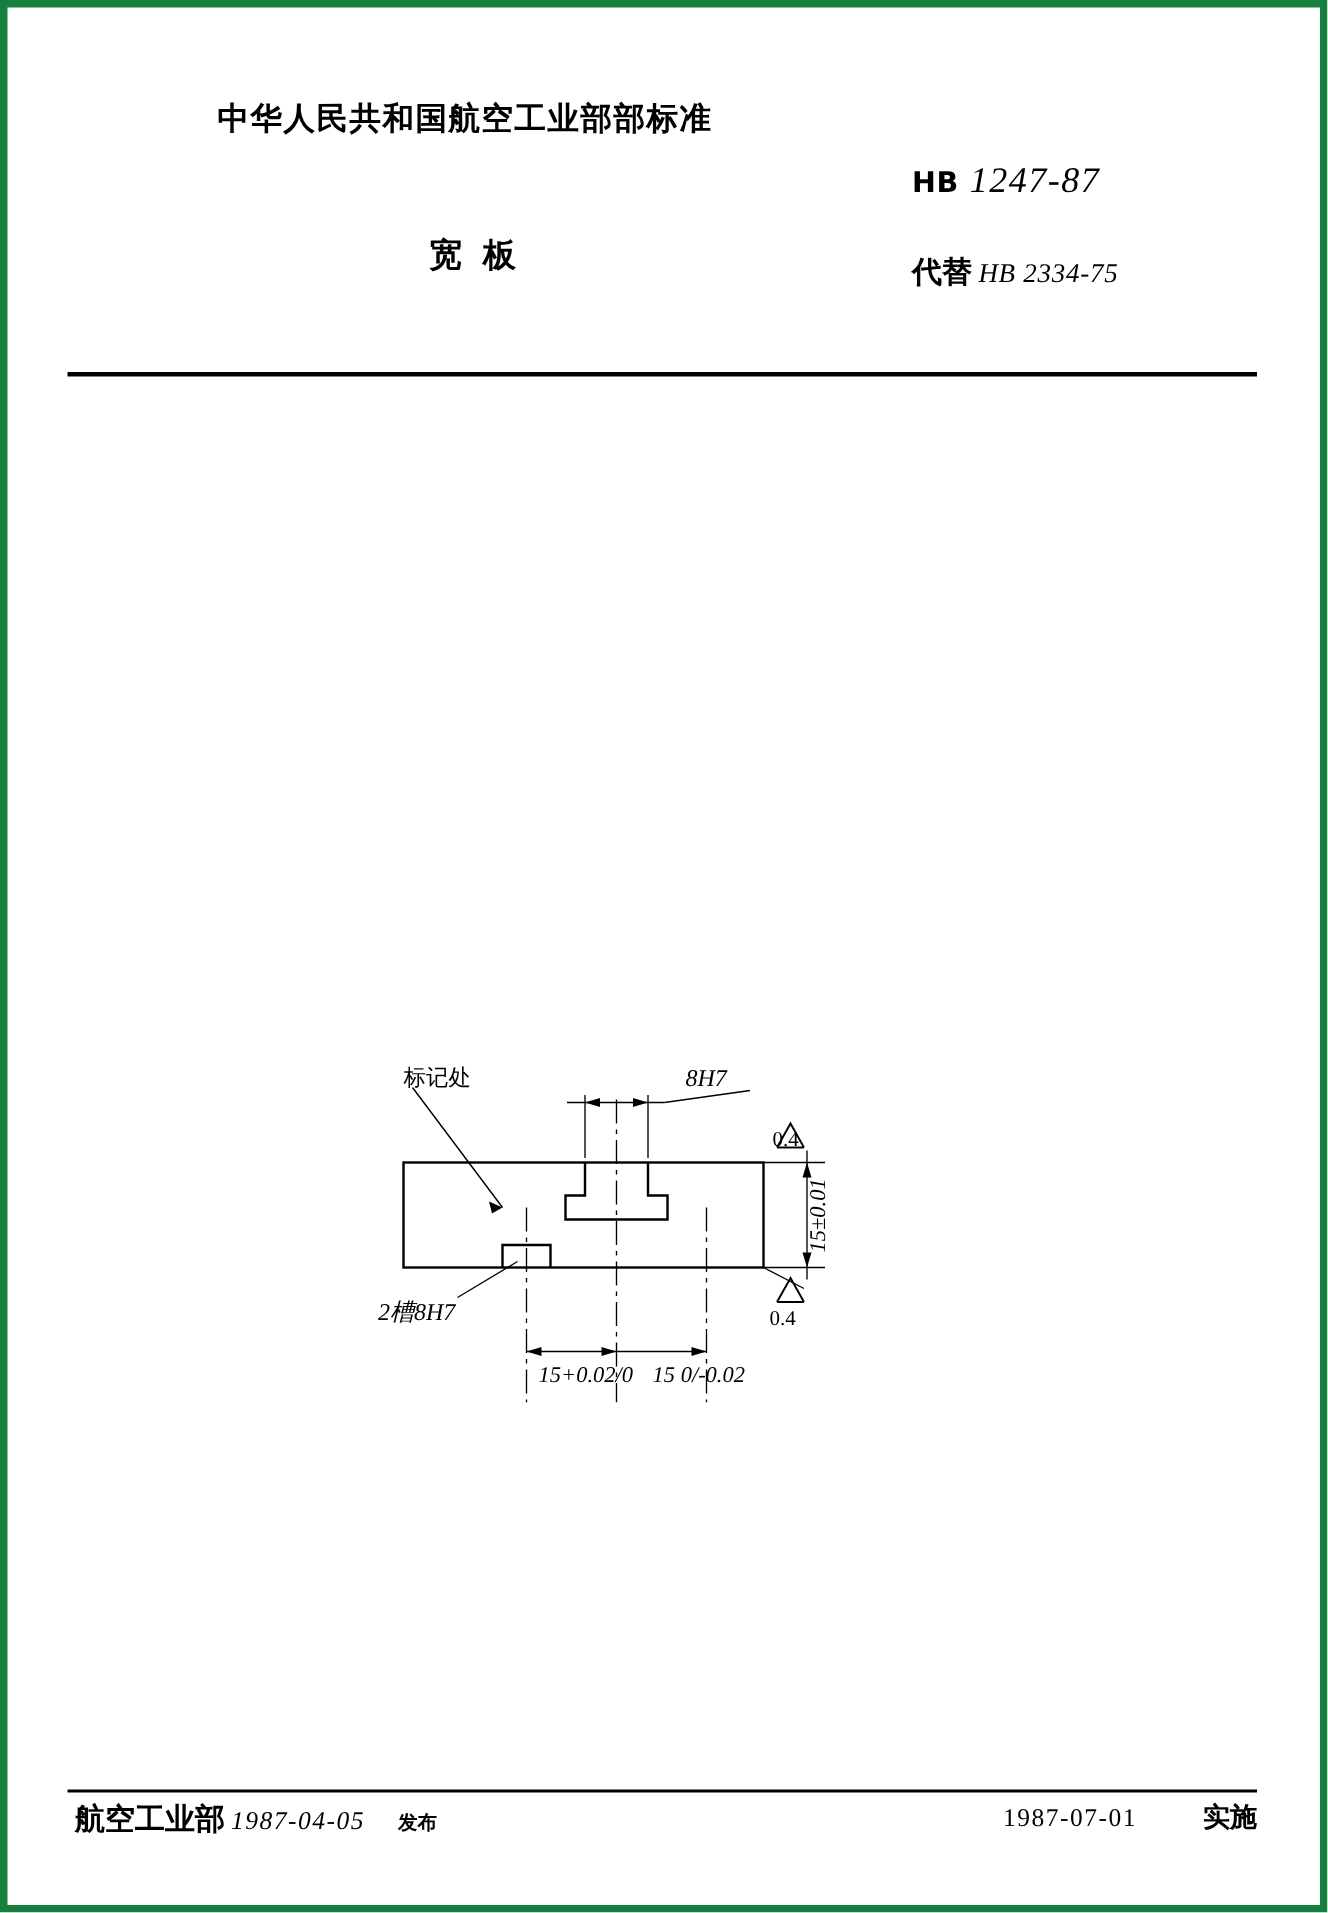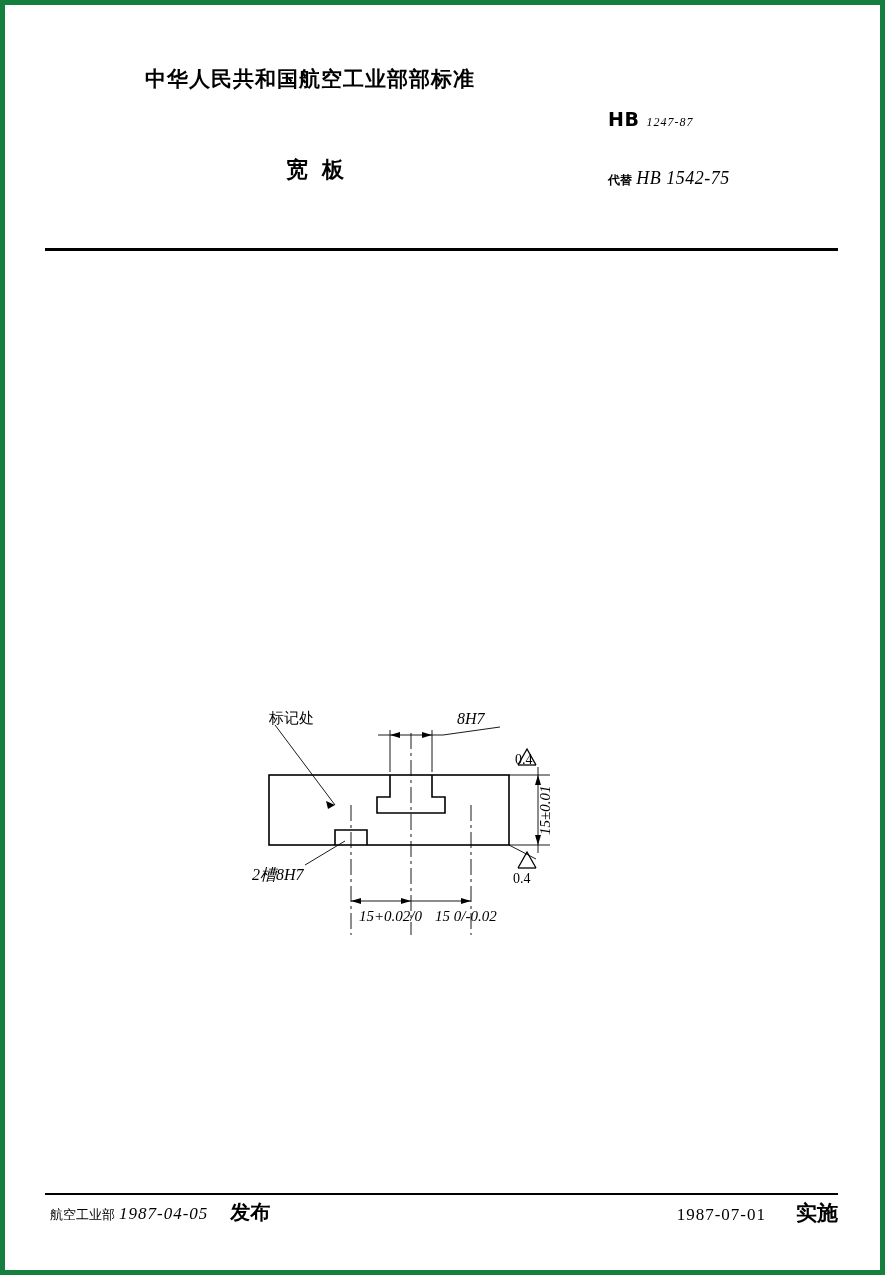--- a/index.html
+++ b/index.html
@@ -38,21 +38,21 @@
     font-size: 19px;
     font-family: "DejaVu Sans", sans-serif;
     font-weight: bold;
     letter-spacing: 0.5px;
     white-space: nowrap;
   }
   .std-code .num {
     font-family: "Liberation Serif", serif;
     font-weight: normal;
     font-style: italic;
-    font-size: 12px;
+    font-size: 24px;
     letter-spacing: 1px;
   }
   .doc-name {
     position: absolute;
     left: 252px;
     top: 150px;
     font-family: "DejaVu Sans", sans-serif;
     font-weight: bold;
     font-size: 22px;
     letter-spacing: 14px;
@@ -62,21 +62,21 @@
   .replaces {
     position: absolute;
     left: 603px;
     top: 163px;
     font-size: 17px;
     white-space: nowrap;
   }
   .replaces .lab {
     font-family: "DejaVu Sans", sans-serif;
     font-weight: bold;
-    font-size: 12px;
+    font-size: 20px;
     margin-top: 42px;
   }
   .replaces .val {
     font-style: italic;
     font-size: 18px;
     letter-spacing: 0.5px;
   }
   .rule-top {
     position: absolute;
     left: 40px;
@@ -134,49 +134,49 @@
     font-size: 16px;
   }
   .footer .issuer {
     position: absolute;
     left: 5px;
     top: 0;
     white-space: nowrap;
   }
   .footer .issuer .org {
     font-family: "DejaVu Sans", sans-serif;
-    font-weight: normal;
-    font-size: 13px;
+    font-weight: bold;
+    font-size: 20px;
   }
   .footer .issuer .date {
     font-style: italic;
     font-size: 17px;
     letter-spacing: 1px;
   }
   .footer .issuer .verb {
     font-family: "DejaVu Sans", sans-serif;
     font-weight: bold;
-    font-size: 20px;
+    font-size: 13px;
     margin-left: 18px;
   }
   .footer .effective {
     position: absolute;
     right: 0;
     top: 0;
     white-space: nowrap;
   }
   .footer .effective .date {
     font-size: 17px;
     letter-spacing: 1px;
   }
   .footer .effective .verb {
     font-family: "DejaVu Sans", sans-serif;
     font-weight: bold;
-    font-size: 21px;
-    margin-left: 26px;
+    font-size: 18px;
+    margin-left: 40px;
   }
   svg text {
     font-family: "Liberation Serif", serif;
   }
 </style>
 </head>
 <body>
 
 <div class="page">
 
@@ -184,21 +184,21 @@
 
   <div class="std-code">
     <span>HB</span>
     <span class="num">1247-87</span>
   </div>
 
   <div class="doc-name">宽板</div>
 
   <div class="replaces">
     <span class="lab">代替</span>
-    <span class="val">HB 1542-75</span>
+    <span class="val">HB 2334-75</span>
   </div>
 
   <div class="rule-top"></div>
 
   <div class="drawing">
     <svg width="885" height="600" viewBox="0 0 885 600">
       <g fill="none" stroke="#000" stroke-width="1.6">
 
         <rect x="264" y="440" width="240" height="70"></rect>
 

